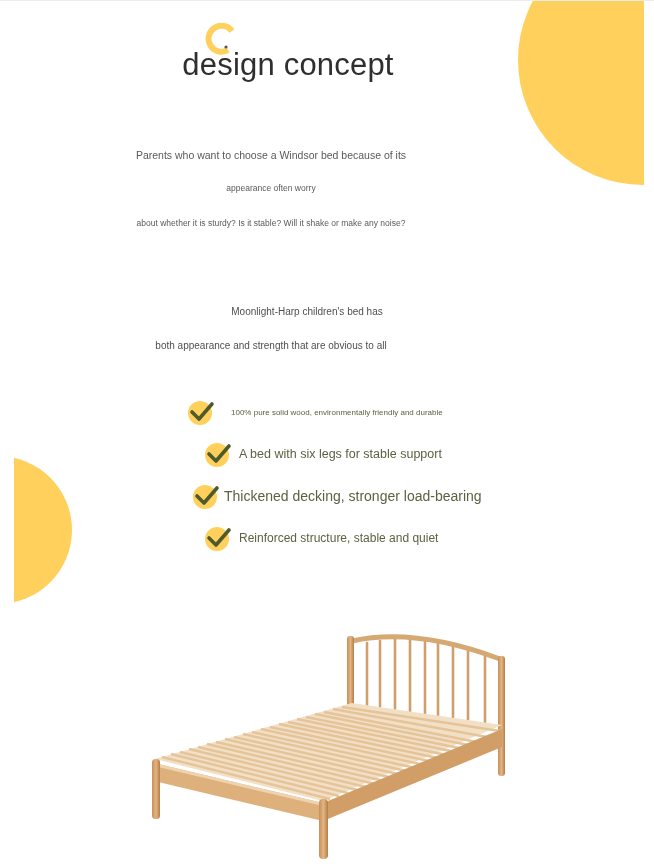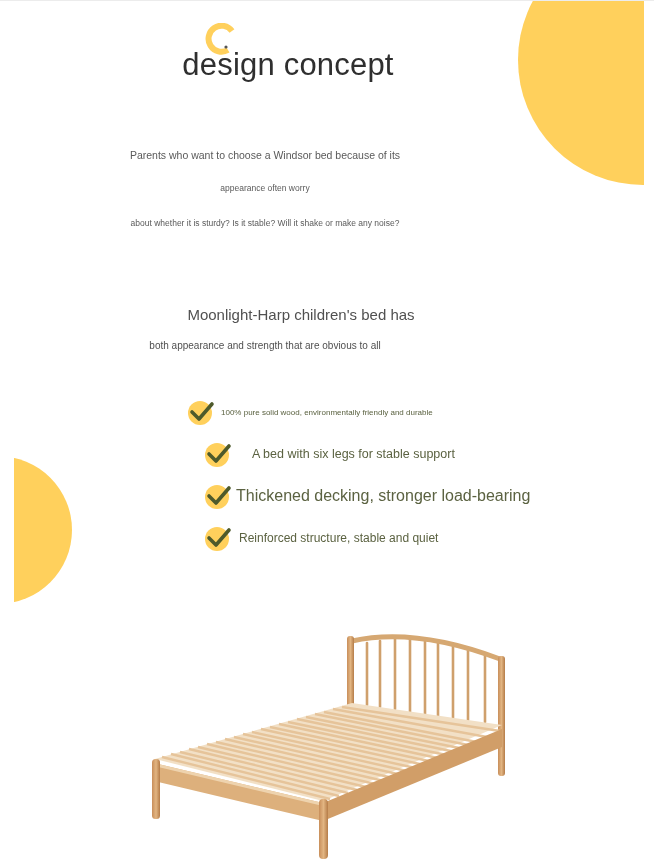--- a/index.html
+++ b/index.html
@@ -5,34 +5,34 @@
   html, body { margin: 0; padding: 0; background: #ffffff; }
   body { width: 654px; height: 868px; overflow: hidden; position: relative; font-family: "Liberation Sans", "DejaVu Sans", sans-serif; }
   .topline { position: absolute; left: 0; top: 0; width: 654px; height: 1px; background: #ececec; }
   .page { position: absolute; left: 0; top: 1px; width: 644px; height: 867px; overflow: hidden; background: #fff; }
   .circle { position: absolute; border-radius: 50%; }
   .circle-tr { left: 518px; top: -66px; width: 250px; height: 250px; }
   .circle-l { left: -76px; top: 455px; width: 148px; height: 148px; }
   .left-clip { position: absolute; left: 0; top: 440px; width: 14px; height: 180px; background: #fff; }
   .logo { position: absolute; left: 202px; top: 22px; width: 38px; height: 34px; }
   .title { position: absolute; left: 0; width: 576px; top: 46px; text-align: center; font-size: 31px; color: #2f2f2f; letter-spacing: 0.2px; }
-  .txt { position: absolute; left: 6px; width: 518px; text-align: center; color: #5a5a5a; }
+  .txt { position: absolute; left: 12px; width: 518px; text-align: center; color: #5a5a5a; }
   .t1 { top: 148px; font-size: 10.5px; }
   .t2 { top: 182px; font-size: 8.5px; }
   .t3 { top: 217px; font-size: 8.5px; }
-  .t4 { top: 305px; font-size: 15px; color: #505050; padding-left: 36px; }
+  .t4 { top: 305px; font-size: 10px; color: #505050; padding-left: 36px; }
   .t5 { top: 339px; font-size: 10px; color: #505050; }
   .feat { position: absolute; display: flex; align-items: center; color: #5b6241; }
   .feat .chk { width: 28px; height: 28px; flex: 0 0 auto; }
   .feat span { white-space: nowrap; }
   .f1 { left: 187px; top: 397px; font-size: 8px; }
-  .f1 span { margin-left: 6px; }
+  .f1 span { margin-left: 16px; }
   .f2 { left: 204px; top: 439px; font-size: 12.5px; }
-  .f2 span { margin-left: 20px; }
-  .f3 { left: 204px; top: 481px; font-size: 16px; }
+  .f2 span { margin-left: 7px; }
+  .f3 { left: 192px; top: 481px; font-size: 14px; }
   .f3 span { margin-left: 4px; }
   .f4 { left: 204px; top: 523px; font-size: 12px; justify-content: flex-end; }
   .f4 span { margin-left: 7px; }
   .bed { position: absolute; left: 140px; top: 620px; width: 380px; height: 248px; }
 </style>
 </head>
 <body>
 
 <div class="topline"></div>
 

